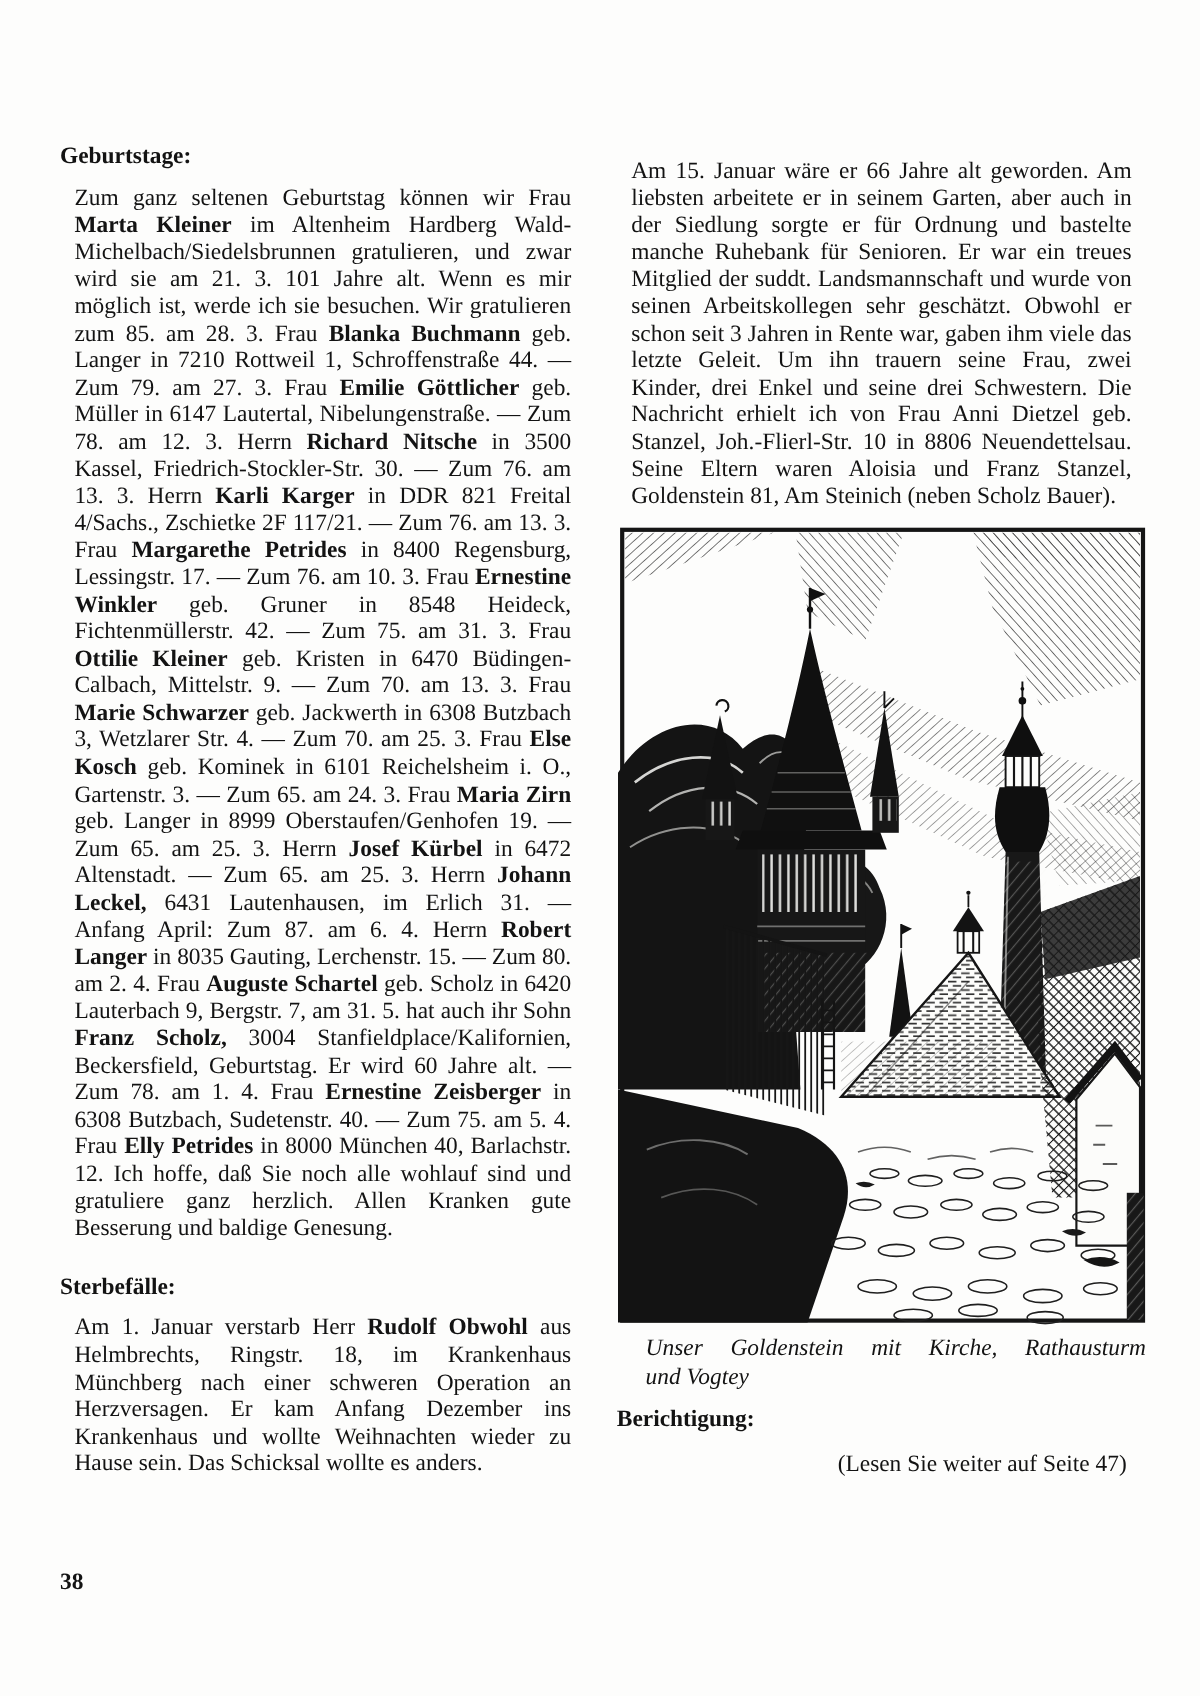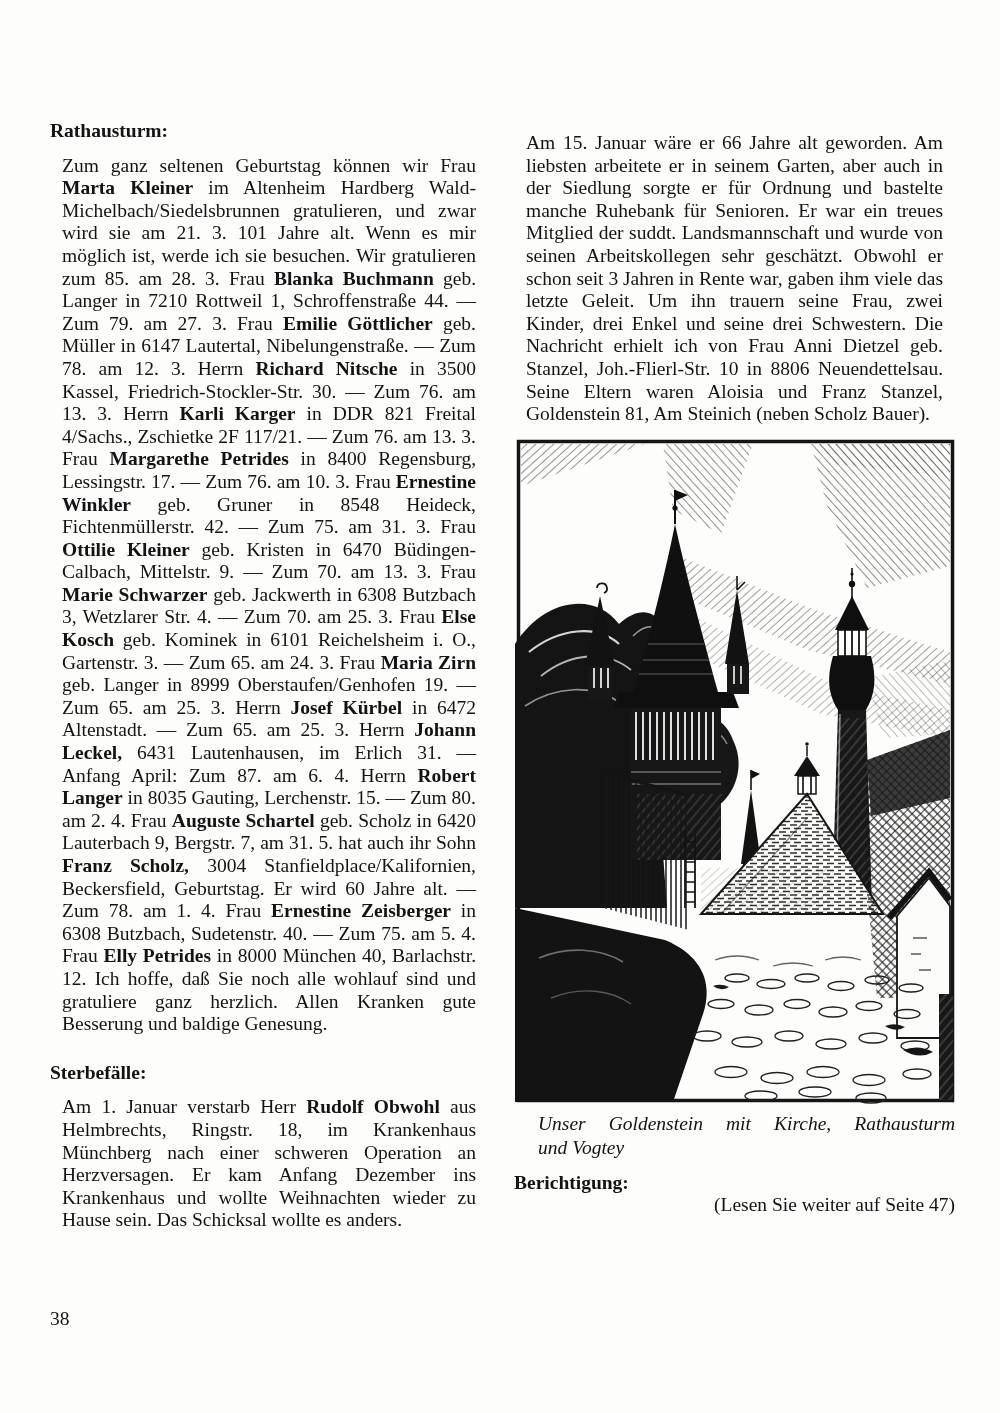--- a/index.html
+++ b/index.html
@@ -25,33 +25,33 @@
   .body-text b{font-weight:700;}
   .gap-top{margin-top:26px;}
   figure.illustration{margin:12px 0 0 1px;width:441px;height:666px;}
   .caption{
     margin-top:8px;font-style:italic;font-size:19.5px;line-height:24px;margin-left:24px;
   }
   .caption .cap-line{display:block;}
   .caption .cap-just{text-align:justify;text-align-last:justify;}
   .berichtigung-heading{margin-top:12px;}
   .continuation{
-    font-size:19.5px;line-height:22.6px;margin:0;text-align:right;
+    font-size:19.5px;line-height:22.6px;margin:16px;text-align:right;
   }
   .page-number{
-    position:absolute;left:50px;top:1308px;font-size:19.5px;line-height:22.6px;
+    position:absolute;left:50px;top:1308px;font-size:19.5px;line-height:22.6px;font-weight:bold;
   }
 </style>
 </head>
 <body>
 
 <div class="page">
 
   <div class="col col-left">
-    <h2 class="heading">Rathausturm:</h2>
+    <h2 class="heading">Geburtstage:</h2>
     <p class="body-text"><span>Zum ganz seltenen Geburtstag können wir Frau </span><b>Marta Kleiner</b><span> im Altenheim Hardberg Wald-Michelbach/Siedelsbrunnen gratulieren, und zwar wird sie am 21. 3. 101 Jahre alt. Wenn es mir möglich ist, werde ich sie besuchen. Wir gratulieren zum 85. am 28. 3. Frau </span><b>Blanka Buchmann</b><span> geb. Langer in 7210 Rottweil 1, Schroffenstraße 44. — Zum 79. am 27. 3. Frau </span><b>Emilie Göttlicher</b><span> geb. Müller in 6147 Lautertal, Nibelungenstraße. — Zum 78. am 12. 3. Herrn </span><b>Richard Nitsche</b><span> in 3500 Kassel, Friedrich-Stockler-Str. 30. — Zum 76. am 13. 3. Herrn </span><b>Karli Karger</b><span> in DDR 821 Freital 4/Sachs., Zschietke 2F 117/21. — Zum 76. am 13. 3. Frau </span><b>Margarethe Petrides</b><span> in 8400 Regensburg, Lessingstr. 17. — Zum 76. am 10. 3. Frau </span><b>Ernestine Winkler</b><span> geb. Gruner in 8548 Heideck, Fichtenmüllerstr. 42. — Zum 75. am 31. 3. Frau </span><b>Ottilie Kleiner</b><span> geb. Kristen in 6470 Büdingen-Calbach, Mittelstr. 9. — Zum 70. am 13. 3. Frau </span><b>Marie Schwarzer</b><span> geb. Jackwerth in 6308 Butzbach 3, Wetzlarer Str. 4. — Zum 70. am 25. 3. Frau </span><b>Else Kosch</b><span> geb. Kominek in 6101 Reichelsheim i. O., Gartenstr. 3. — Zum 65. am 24. 3. Frau </span><b>Maria Zirn</b><span> geb. Langer in 8999 Oberstaufen/Genhofen 19. — Zum 65. am 25. 3. Herrn </span><b>Josef Kürbel</b><span> in 6472 Altenstadt. — Zum 65. am 25. 3. Herrn </span><b>Johann Leckel,</b><span> 6431 Lautenhausen, im Erlich 31. — Anfang April: Zum 87. am 6. 4. Herrn </span><b>Robert Langer</b><span> in 8035 Gauting, Lerchenstr. 15. — Zum 80. am 2. 4. Frau </span><b>Auguste Schartel</b><span> geb. Scholz in 6420 Lauterbach 9, Bergstr. 7, am 31. 5. hat auch ihr Sohn </span><b>Franz Scholz,</b><span> 3004 Stanfieldplace/Kalifornien, Beckersfield, Geburtstag. Er wird 60 Jahre alt. — Zum 78. am 1. 4. Frau </span><b>Ernestine Zeisberger</b><span> in 6308 Butzbach, Sudetenstr. 40. — Zum 75. am 5. 4. Frau </span><b>Elly Petrides</b><span> in 8000 München 40, Barlachstr. 12. Ich hoffe, daß Sie noch alle wohlauf sind und gratuliere ganz herzlich. Allen Kranken gute Besserung und baldige Genesung.</span></p>
 
     <h2 class="heading gap-top">Sterbefälle:</h2>
     <p class="body-text"><span>Am 1. Januar verstarb Herr </span><b>Rudolf Obwohl</b><span> aus Helmbrechts, Ringstr. 18, im Krankenhaus Münchberg nach einer schweren Operation an Herzversagen. Er kam Anfang Dezember ins Krankenhaus und wollte Weihnachten wieder zu Hause sein. Das Schicksal wollte es anders.</span></p>
   </div>
 
   <div class="col col-right">
     <p class="body-text">Am 15. Januar wäre er 66 Jahre alt geworden. Am liebsten arbeitete er in seinem Garten, aber auch in der Siedlung sorgte er für Ordnung und bastelte manche Ruhebank für Senioren. Er war ein treues Mitglied der suddt. Landsmannschaft und wurde von seinen Arbeitskollegen sehr geschätzt. Obwohl er schon seit 3 Jahren in Rente war, gaben ihm viele das letzte Geleit. Um ihn trauern seine Frau, zwei Kinder, drei Enkel und seine drei Schwestern. Die Nachricht erhielt ich von Frau Anni Dietzel geb. Stanzel, Joh.-Flierl-Str. 10 in 8806 Neuendettelsau. Seine Eltern waren Aloisia und Franz Stanzel, Goldenstein 81, Am Steinich (neben Scholz Bauer).</p>
 
     <figure class="illustration">

